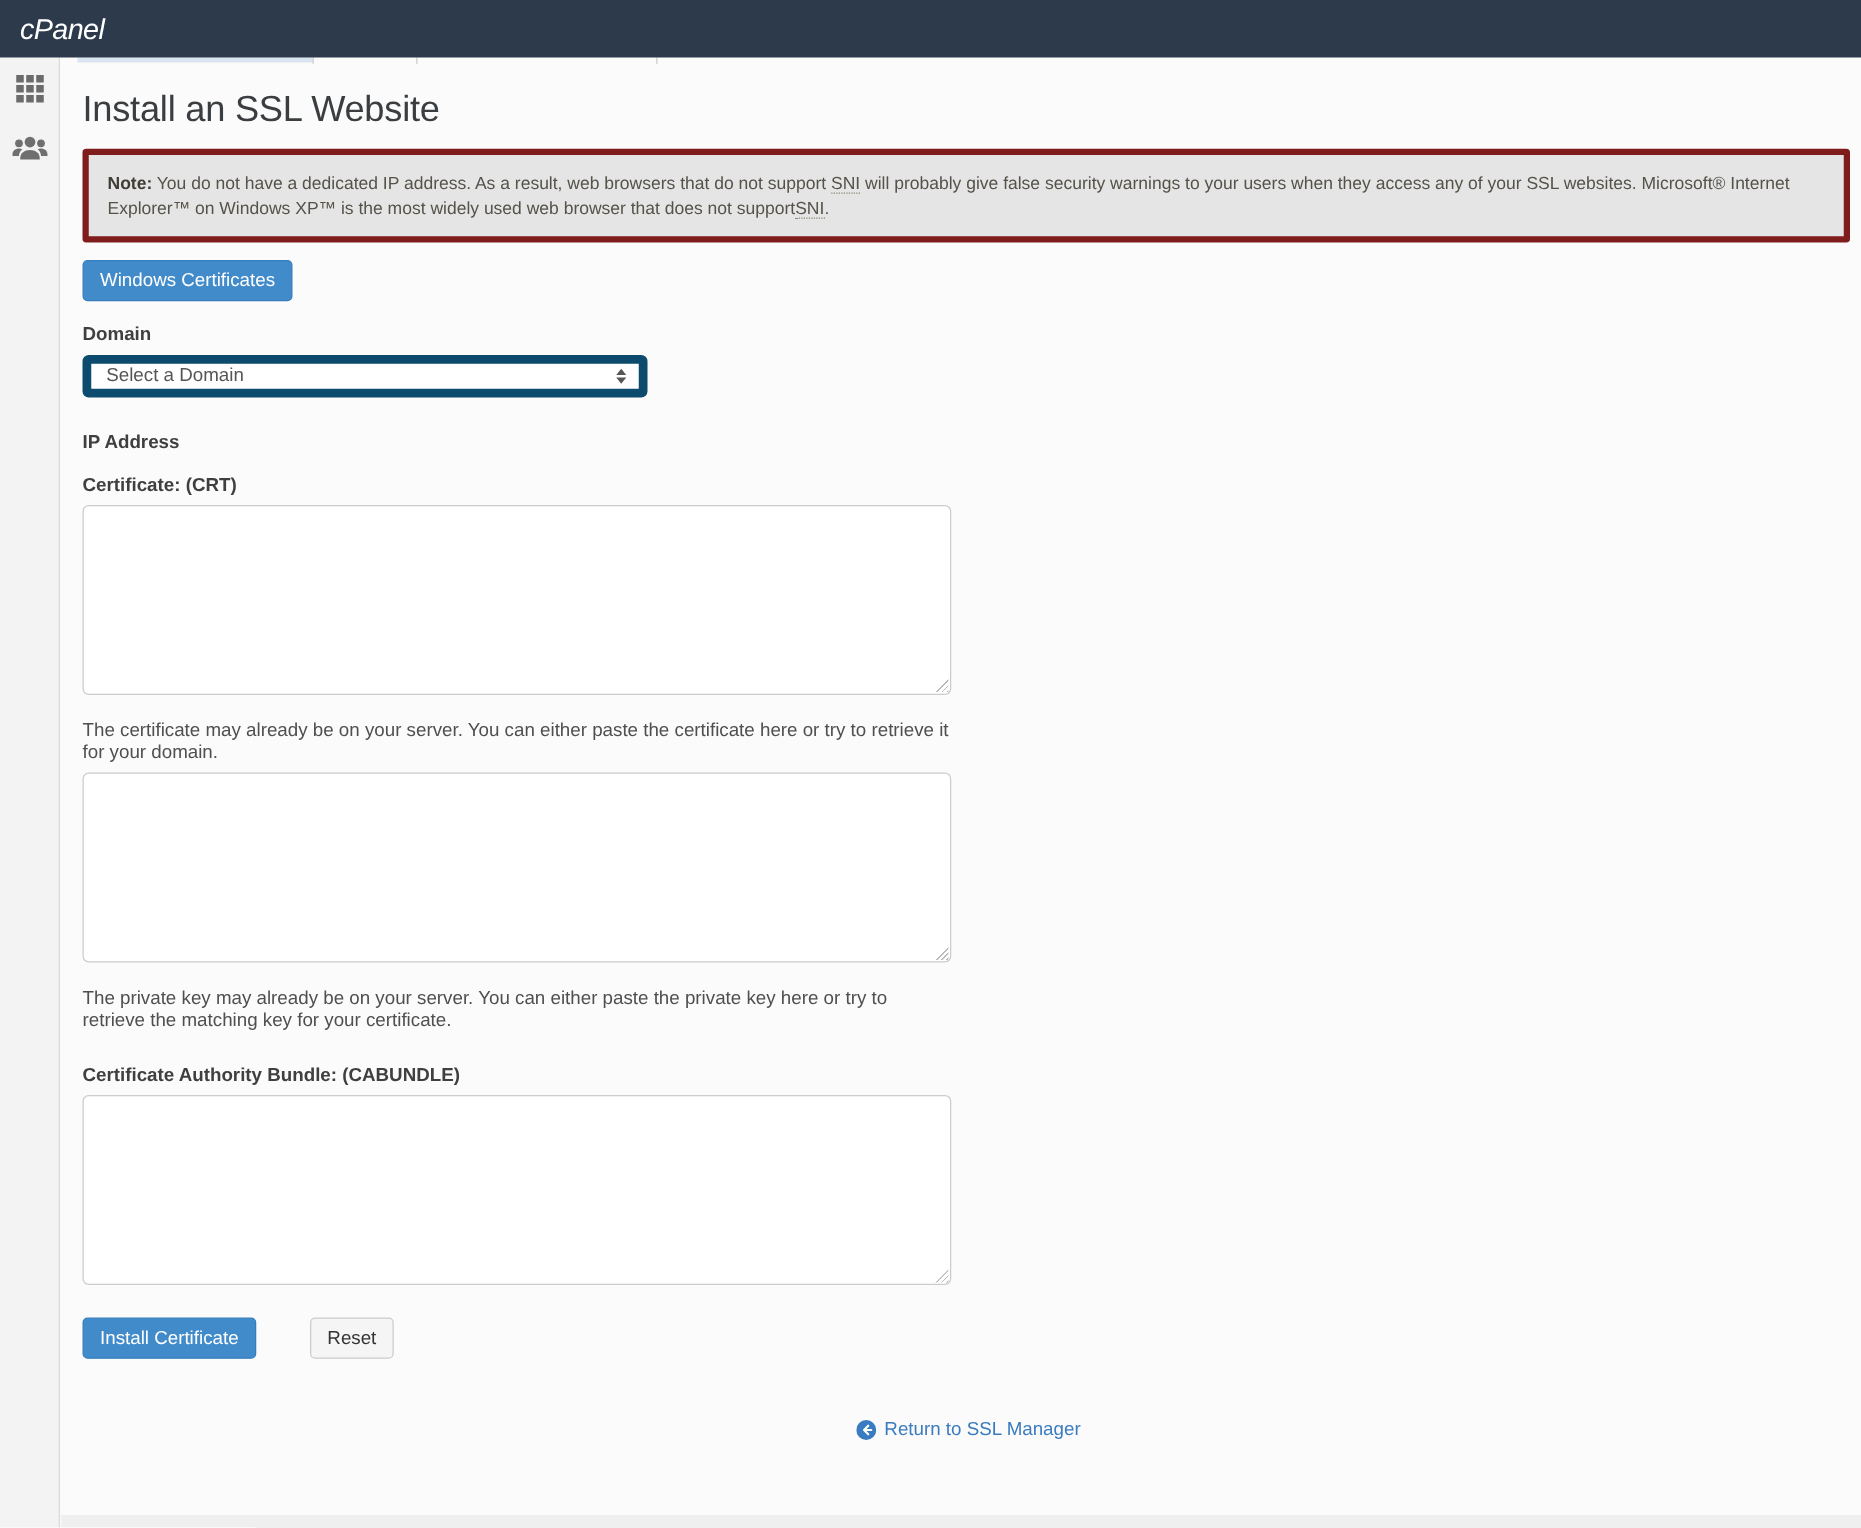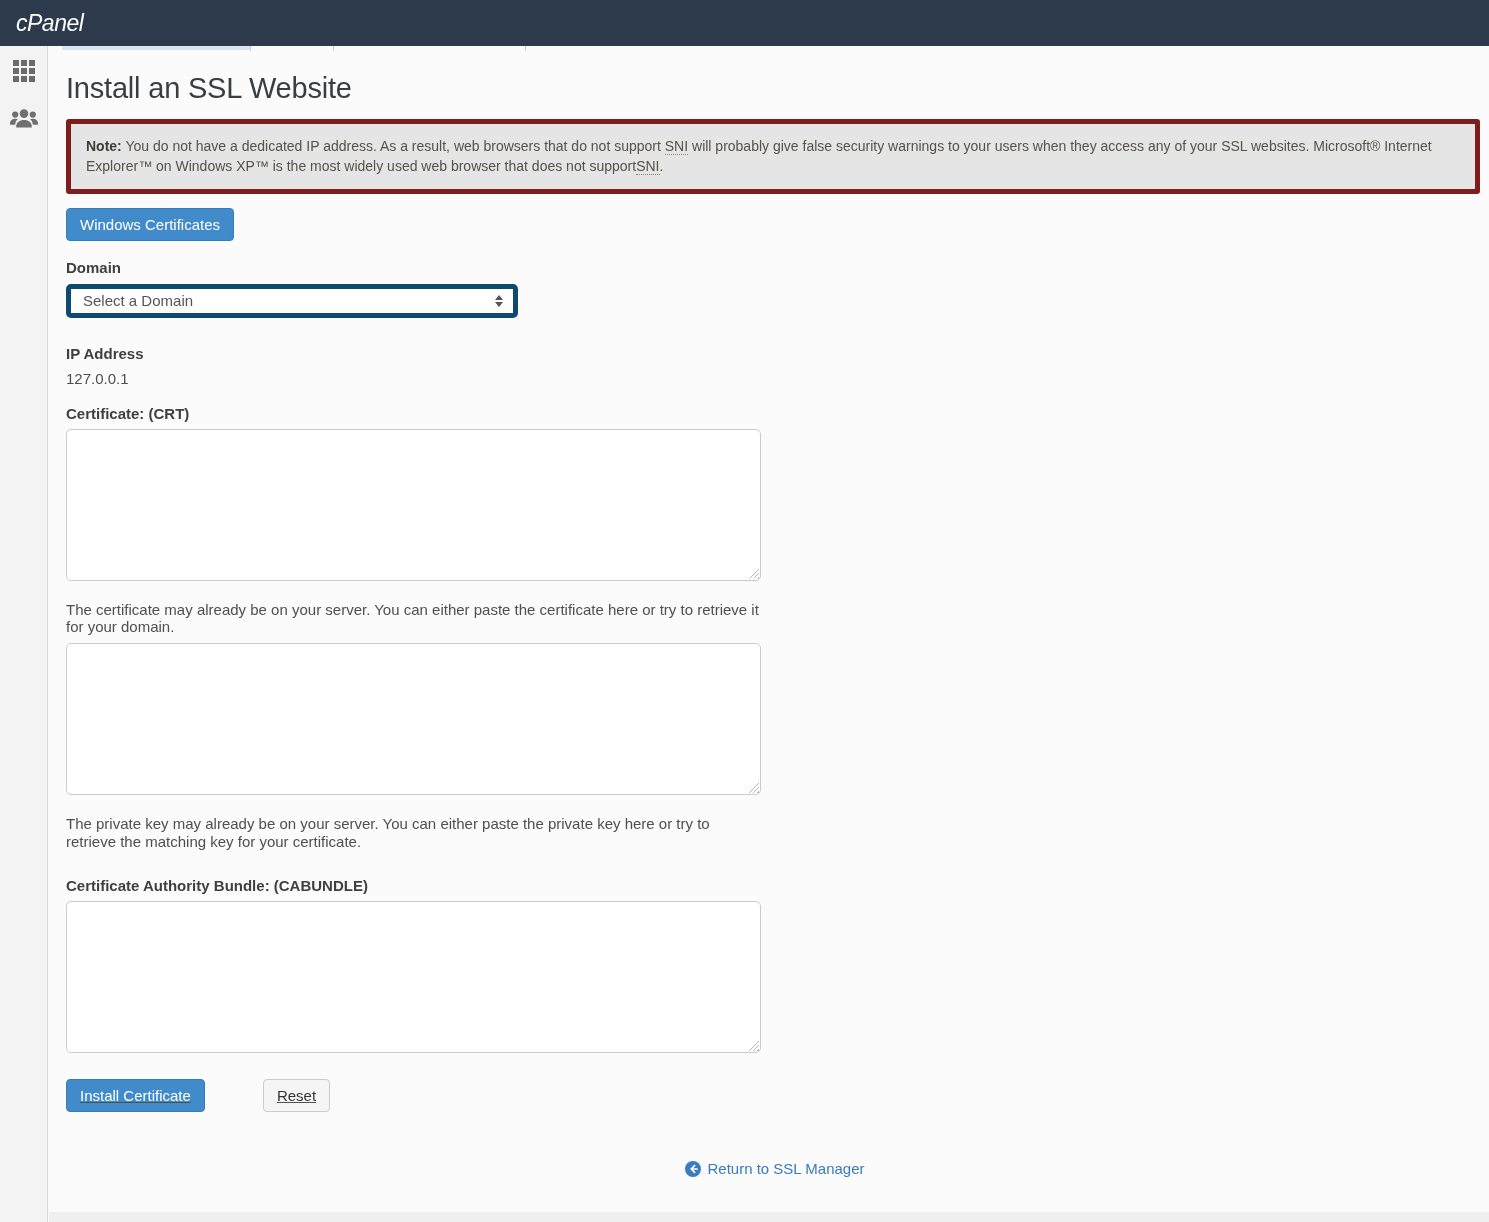--- a/index.html
+++ b/index.html
@@ -59,21 +59,21 @@
     padding:7px 13px; cursor:pointer; border:1px solid transparent;
     font-family:"Liberation Sans", sans-serif;
   }
   .btn-primary { background:#428bca; border-color:#357ebd; color:#fff; }
   .btn-default { background:#f5f5f5; border-color:#ccc; color:#333;margin-left:37px; }
   .btn-browse { margin-top:14px; }
   .field-label { font-size:15px; font-weight:bold; color:#3f3f3f; }
   .lbl-domain { margin-top:18px; }
   .select {
     margin-top:8px; width:452px; height:34px;
-    background:#fff; border:5px solid #0c4a6e; border-radius:5px;
+    background:#fff; border:7px solid #0c4a6e; border-radius:5px;
     display:flex; align-items:center; justify-content:space-between;
     padding:0 10px 0 12px; font-size:15px; color:#555; cursor:pointer;
   }
   .sel-arrows { display:flex; flex-direction:column; align-items:center; gap:2px; }
   .arr-up { width:0; height:0; border-left:4px solid transparent; border-right:4px solid transparent; border-bottom:5px solid #555; }
   .arr-down { width:0; height:0; border-left:4px solid transparent; border-right:4px solid transparent; border-top:5px solid #555; }
   .lbl-ip { margin-top:27px; }
   .ip-value { margin-top:8px; font-size:15px; color:#4f4f4f; }
   .lbl-crt { margin-top:18px; }
   .lbl-gap { margin-top:27px; }
@@ -84,21 +84,21 @@
     padding:8px 10px; font-family:"Liberation Sans", sans-serif; font-size:14px; color:#333;
     display:block; outline:none;
   }
   .grip {
     position:absolute; right:2px; bottom:2px; width:11px; height:11px;
     background:repeating-linear-gradient(135deg, transparent 0 2px, #b9b9b9 2px 3px);
     clip-path:polygon(100% 0, 100% 100%, 0 100%);
     pointer-events:none;
   }
   .help-text { margin-top:20px; font-size:15px; line-height:1.18; color:#4f4f4f; max-width:695px; }
-  .action-row { margin-top:26px; display:flex; gap:21px; align-items:center;text-decoration:underline; }
+  .action-row { margin-top:26px; display:flex; gap:6px; align-items:center; }
   .footer-link-row {
     margin-top:48px; width:100%; display:flex; justify-content:center;
   }
   .return-link {
     display:inline-flex; align-items:center; gap:6px;
     color:#3a7cbf; font-size:15px; text-decoration:none; cursor:pointer;
   }
   .footer-strip {
     position:absolute; left:49px; right:0; bottom:0; height:10px;
     background:#efefef;
@@ -158,21 +158,20 @@
   <div class="field-label lbl-domain">Domain</div>
   <div class="select">
     <span>Select a Domain</span>
     <span class="sel-arrows">
       <span class="arr-up"></span>
         <span class="arr-down"></span>
     </span>
   </div>
 
   <div class="field-label lbl-ip">IP Address</div>
-  <div class="ip-value">127.0.0.1</div>
 
   <div class="field-label lbl-crt">Certificate: (CRT)</div>
   <div class="ta-wrap">
     <textarea class="cert-area" aria-label="Certificate: (CRT)" style=""></textarea>
     <span class="grip"></span>
   </div>
   <div class="help-text">The certificate may already be on your server. You can either paste the certificate here or try to retrieve it for your domain.</div>
 
   <div class="ta-wrap">
     <textarea class="cert-area" aria-label="Private Key (KEY)" style=""></textarea>

